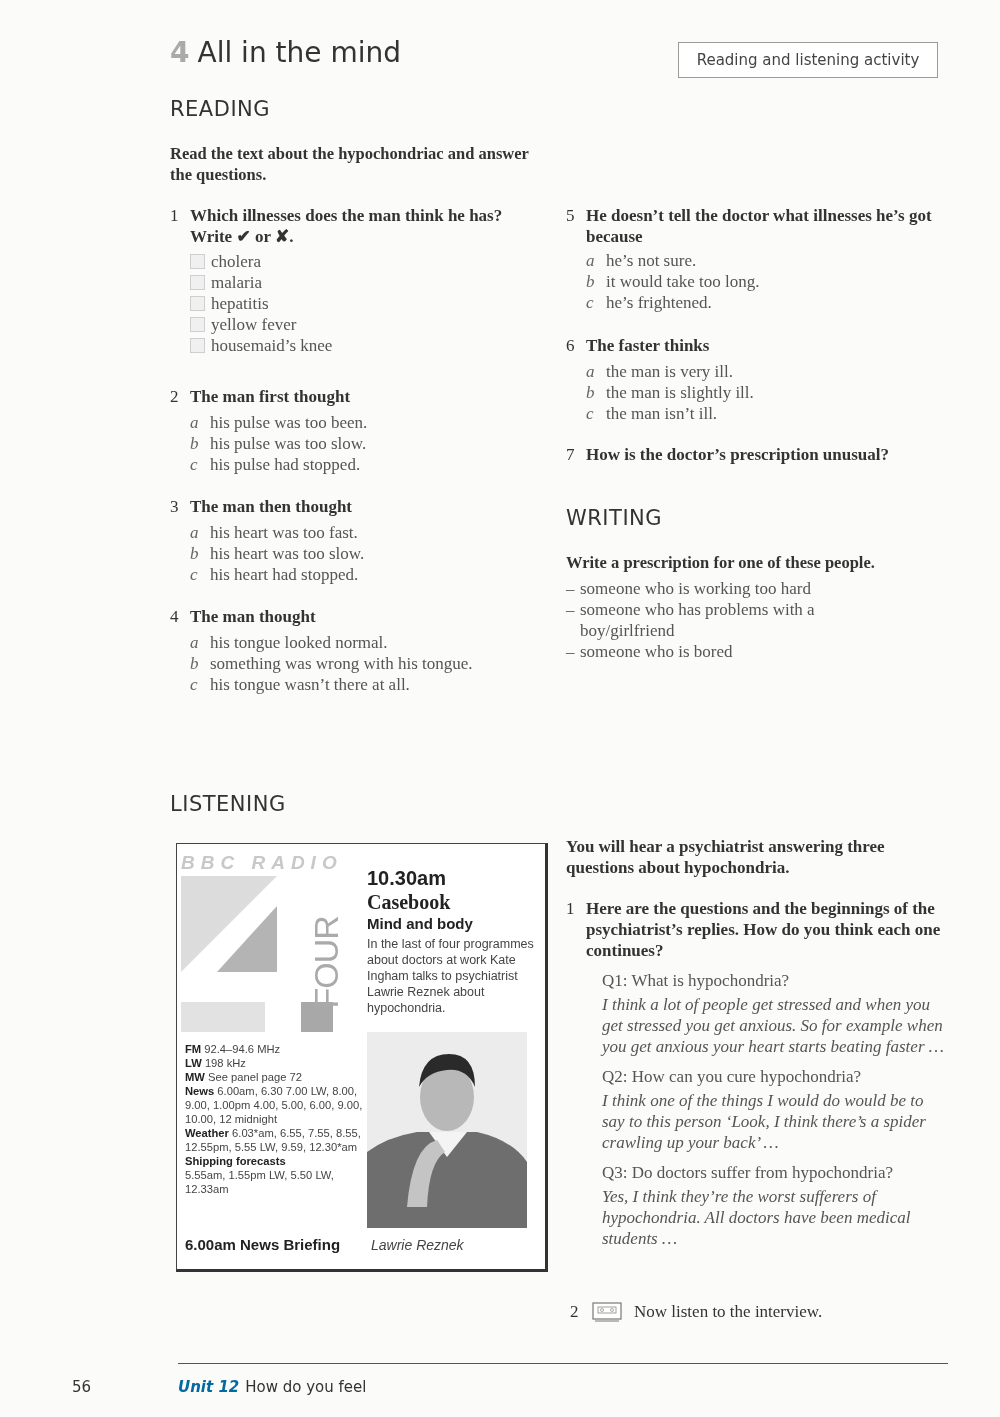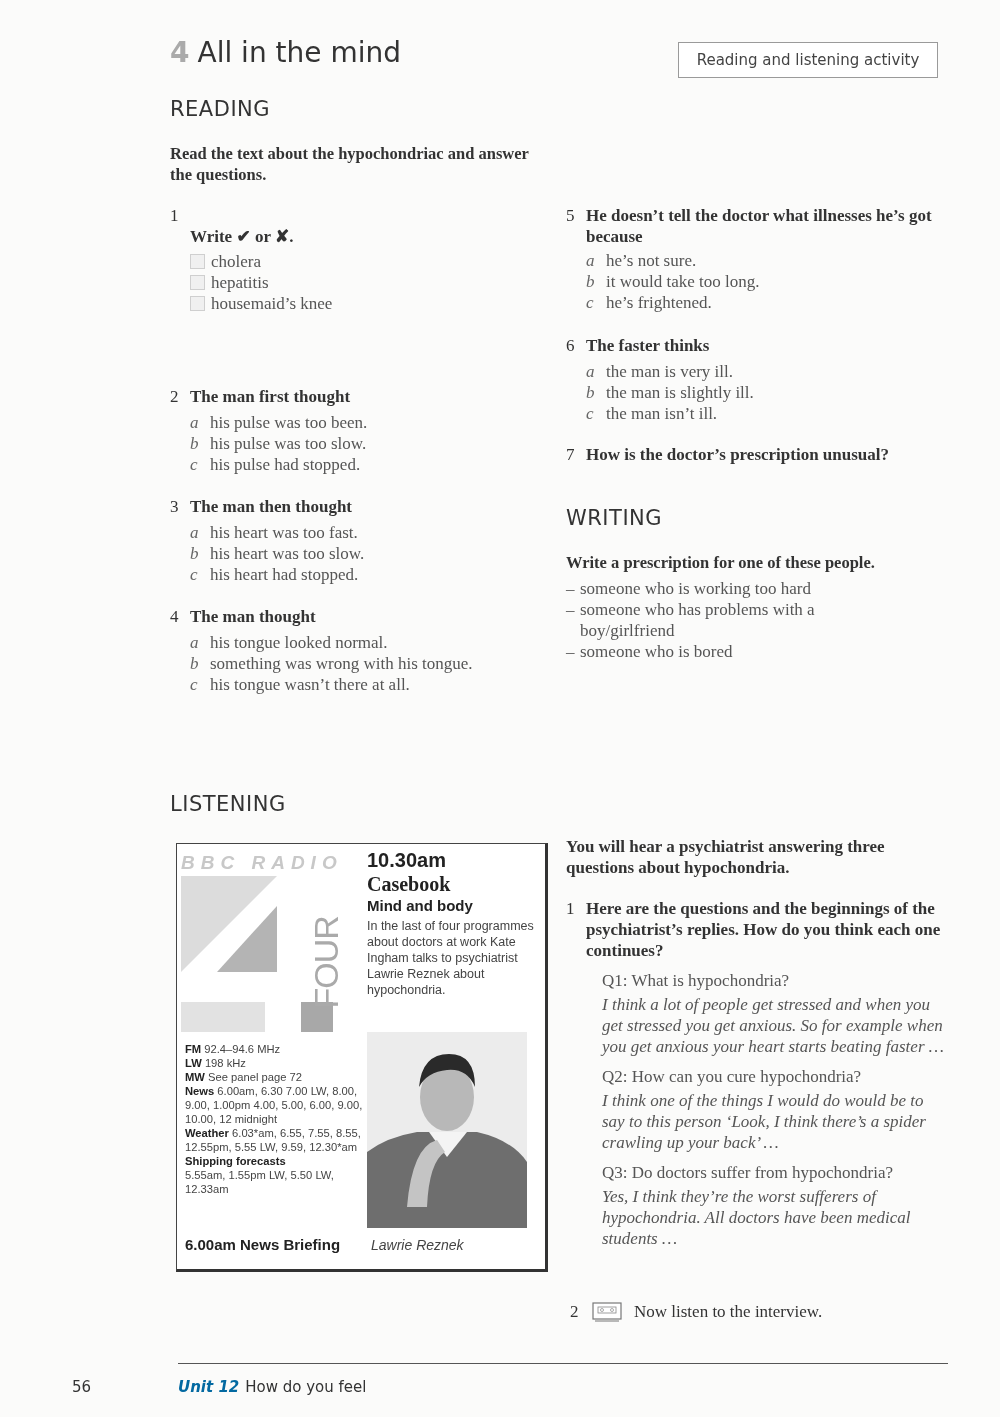--- a/index.html
+++ b/index.html
@@ -31,21 +31,21 @@
 
   .dash-list { position: absolute; font-size: 17px; line-height: 21px; color: #555; }
   .dash-list .item { display: flex; }
   .dash-list .dash { width: 14px; flex: none; }
 
   
   .radio-box { position: absolute; left: 176px; top: 843px; width: 368px; height: 425px; border: 1px solid #444;
     border-right: 3px solid #333; border-bottom: 3px solid #333; background: #fff; }
   .logo { position: absolute; left: 4px; top: 8px; width: 168px; height: 180px; }
   .bbc-text { position: absolute; left: 4px; top: 8px; font-size: 19px; font-style: italic; font-weight: bold; color: #c8c8c8; letter-spacing: 6px; }
-  .prog { position: absolute; left: 190px; top: 4px; width: 180px; }
+  .prog { position: absolute; left: 190px; top: 22px; width: 180px; }
   .prog .time { font-size: 20px; font-weight: bold; color: #222; line-height: 24px; }
   .prog .name { font-size: 20px; font-weight: bold; color: #222; line-height: 24px; font-family: Liberation Serif, serif; }
   .prog .sub { font-size: 15px; font-weight: bold; color: #222; line-height: 20px; }
   .prog .desc { font-size: 12.5px; color: #444; line-height: 16px; margin-top: 2px; }
   .freq { position: absolute; left: 8px; top: 198px; font-size: 11.2px; line-height: 14px; color: #444; width: 180px; }
   .freq b { color: #222; }
   .briefing { position: absolute; left: 8px; top: 392px; font-size: 15px; font-weight: bold; color: #222; }
   .photo { position: absolute; left: 190px; top: 188px; width: 160px; height: 196px; background: #e8e8e8; overflow: hidden; }
   .caption { position: absolute; left: 194px; top: 393px; font-size: 14px; font-style: italic; color: #444; }
 
@@ -72,33 +72,42 @@
   <span class="num">4</span><span>All in the mind</span>
 </div>
 <div class="activity-box sans">Reading and listening activity</div>
 
 <div class="section-head sans" style="left:170px; top:97px;">READING</div>
 <div class="instr serif" style="left:170px; top:143px; width:360px;">Read the text about the hypochondriac and answer the questions.</div>
 
 <div class="q serif" style="left:170px; top:205px; width:370px;">
   <div class="qhead">
       <span class="qnum">1</span>
+      <span>Which illnesses does the man think he has?</span>
     </div>
   <div class="qhead">
       <span class="qnum"></span>
       <span>Write ✔ or ✘.</span>
     </div>
   <div class="opts" style="margin-top:4px;">
     <div class="box-opt">
         <span class="cb"></span>
         <span>cholera</span>
       </div>
     <div class="box-opt">
         <span class="cb"></span>
+        <span>malaria</span>
+      </div>
+    <div class="box-opt">
+        <span class="cb"></span>
         <span>hepatitis</span>
+      </div>
+    <div class="box-opt">
+        <span class="cb"></span>
+        <span>yellow fever</span>
       </div>
     <div class="box-opt">
         <span class="cb"></span>
         <span>housemaid’s knee</span>
       </div>
   </div>
 </div>
 
 <div class="q serif" style="left:170px; top:386px; width:370px;">
   <div class="qhead">

